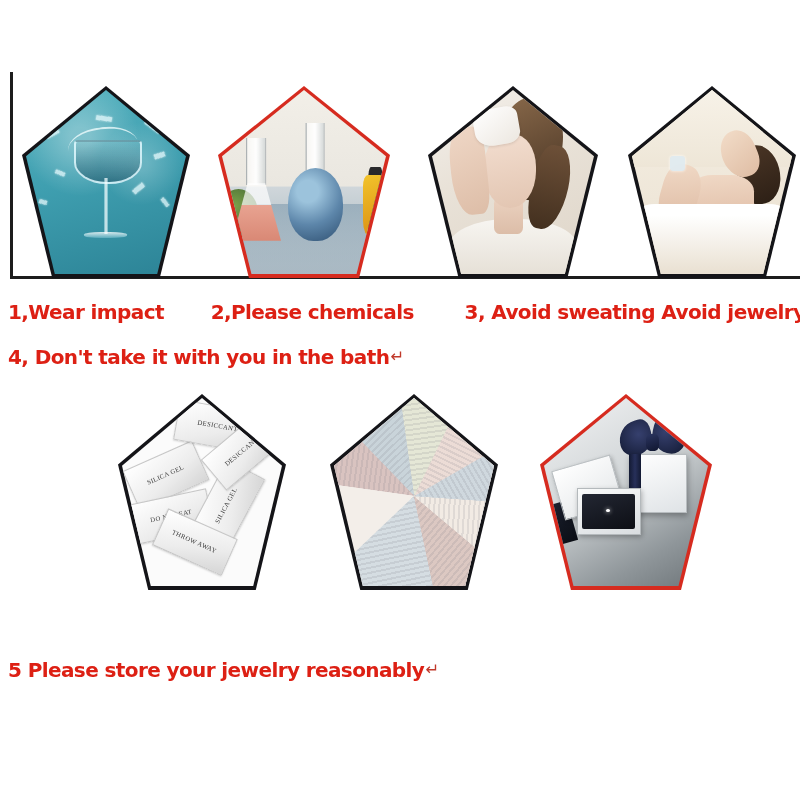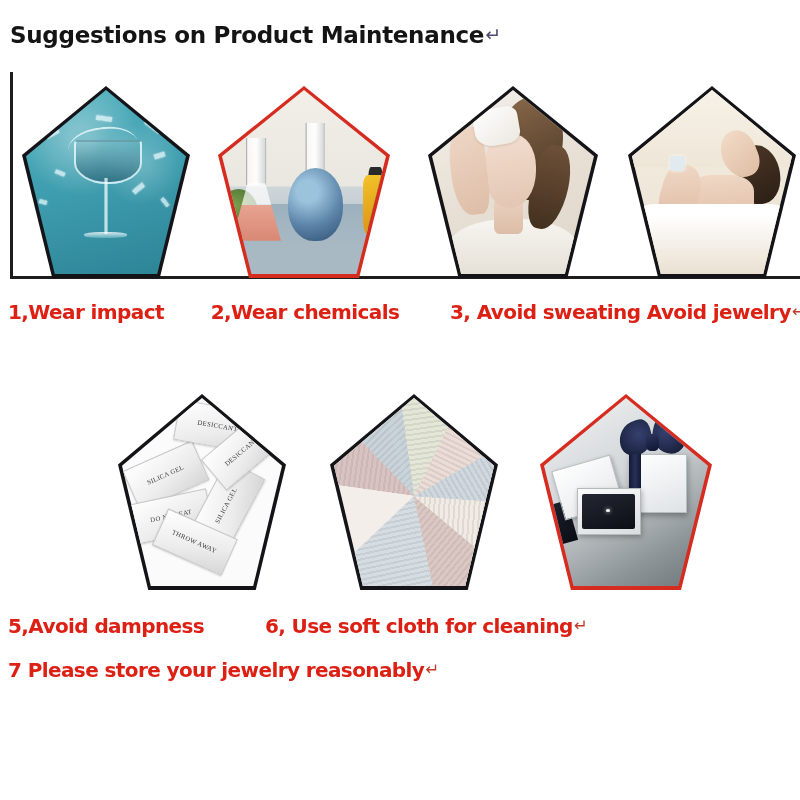--- a/index.html
+++ b/index.html
@@ -203,23 +203,20 @@
   .cap-line{position:absolute;white-space:nowrap;
     color:#dd2014;font-weight:bold;font-size:20px;
     font-family:"DejaVu Sans",sans-serif;letter-spacing:-0.6px;}
   .cap-seg{display:inline-block;}
 </style>
 </head>
 <body>
 
 <div id="page">
 
-  <div class="page-title">
-    <span>Suggestions on Product Maintenance</span><span class="pilcrow">↵</span>
-  </div>
 
   <div class="rule-v"></div>
   <div class="rule-h"></div>
 
   <div class="pent black" style="left:22px;top:86px;width:168px;height:192px;">
     <div class="pent-inner">
       <div class="art-glass">
         <div class="g-crack"></div>
         <div class="g-bowl"></div>
         <div class="g-stem"></div>
@@ -279,25 +276,28 @@
         <div class="ba-arm"></div>
         <div class="ba-item"></div>
         <div class="ba-tub"></div>
       </div>
     </div>
   </div>
 
   <div class="cap-line" style="left:8px;top:300px;">
     <span class="cap-seg">1,Wear impact</span>
     <span style="display:inline-block;width:34px;"></span>
-    <span class="cap-seg">2,Wear chemicals</span>
+    <span class="cap-seg">2,Please chemicals</span>
     <span style="display:inline-block;width:38px;"></span>
     <span class="cap-seg">3, Avoid sweating Avoid jewelry</span><span class="pilcrow red">↵</span>
   </div>
 
+  <div class="cap-line" style="left:8px;top:345px;">
+    <span class="cap-seg">4, Don't take it with you in the bath</span><span class="pilcrow red">↵</span>
+  </div>
 
   <div class="pent black" style="left:118px;top:394px;width:168px;height:196px;">
     <div class="pent-inner">
       <div class="art-silica">
         <div class="pk pk1">
             <span>SILICA GEL</span>
           </div>
         <div class="pk pk2">
             <span>DESICCANT</span>
           </div>
@@ -360,23 +360,18 @@
         <div class="bx-lid"></div>
         <div class="bx-base">
           <div class="bx-velvet">
             <div class="bx-ring"></div>
           </div>
         </div>
       </div>
     </div>
   </div>
 
-  <div class="cap-line" style="left:8px;top:614px;">
-    <span class="cap-seg">5,Avoid dampness</span>
-    <span style="display:inline-block;width:48px;"></span>
-    <span class="cap-seg">6, Use soft cloth for cleaning</span><span class="pilcrow red">↵</span>
-  </div>
 
   <div class="cap-line" style="left:8px;top:658px;">
-    <span class="cap-seg">7 Please store your jewelry reasonably</span><span class="pilcrow red">↵</span>
+    <span class="cap-seg">5 Please store your jewelry reasonably</span><span class="pilcrow red">↵</span>
   </div>
 
 </div>
 
 </body></html>

